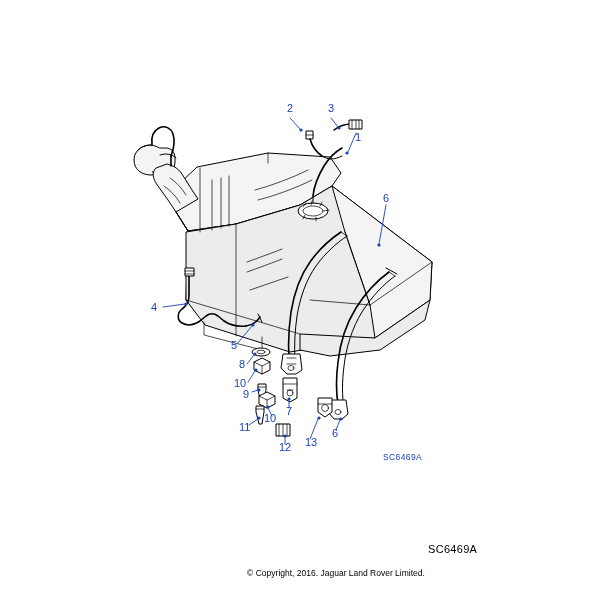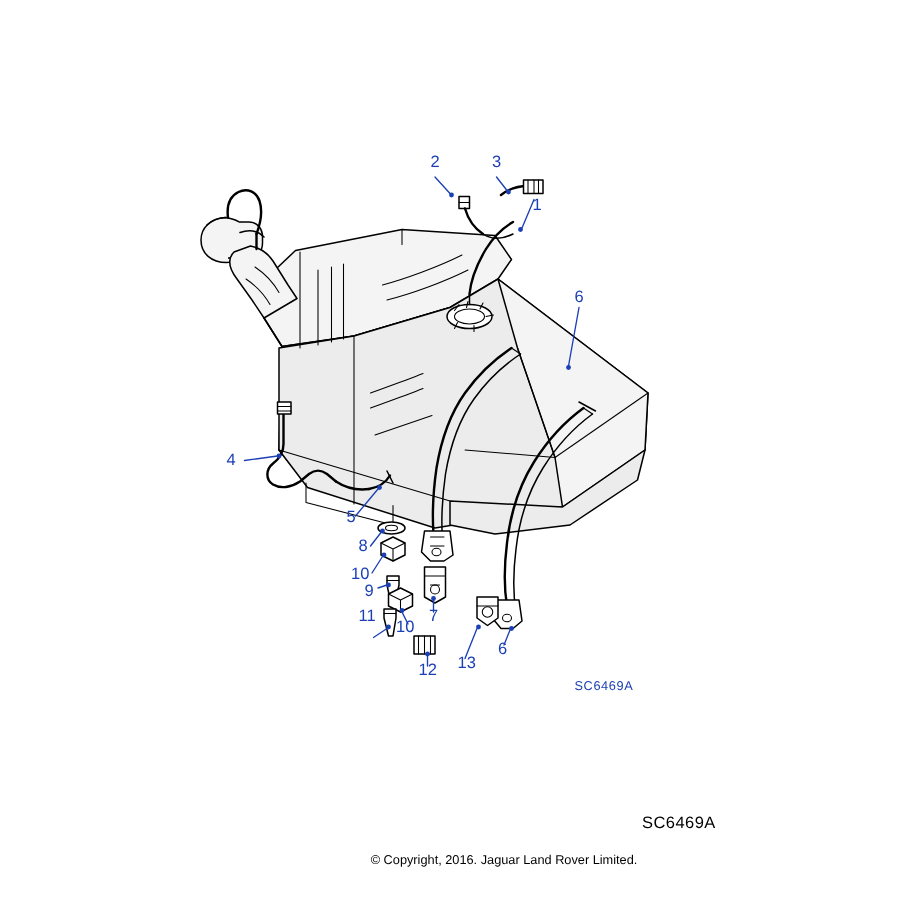--- a/index.html
+++ b/index.html
@@ -262,21 +262,21 @@
   <div class="callout" style="left:287px; top:103px;">2</div>
   <div class="callout" style="left:328px; top:103px;">3</div>
   <div class="callout" style="left:355px; top:132px;">1</div>
   <div class="callout" style="left:383px; top:193px;">6</div>
   <div class="callout" style="left:151px; top:302px;">4</div>
   <div class="callout" style="left:231px; top:340px;">5</div>
   <div class="callout" style="left:239px; top:359px;">8</div>
   <div class="callout" style="left:234px; top:378px;">10</div>
   <div class="callout" style="left:243px; top:389px;">9</div>
   <div class="callout" style="left:264px; top:413px;">10</div>
-  <div class="callout" style="left:239px; top:406px;">11</div>
+  <div class="callout" style="left:239px; top:422px;">11</div>
   <div class="callout" style="left:286px; top:406px;">7</div>
   <div class="callout" style="left:279px; top:442px;text-align:right;">12</div>
   <div class="callout" style="left:305px; top:437px;">13</div>
   <div class="callout" style="left:332px; top:428px;">6</div>
 
   <div class="partcode" style="left:383px; top:452px;">SC6469A</div>
   <div class="partcode-large" style="left:428px; top:543px;">SC6469A</div>
 
   <div class="copyright" style="top:568px;padding-left:36px;">© Copyright, 2016. Jaguar Land Rover Limited.</div>
 

